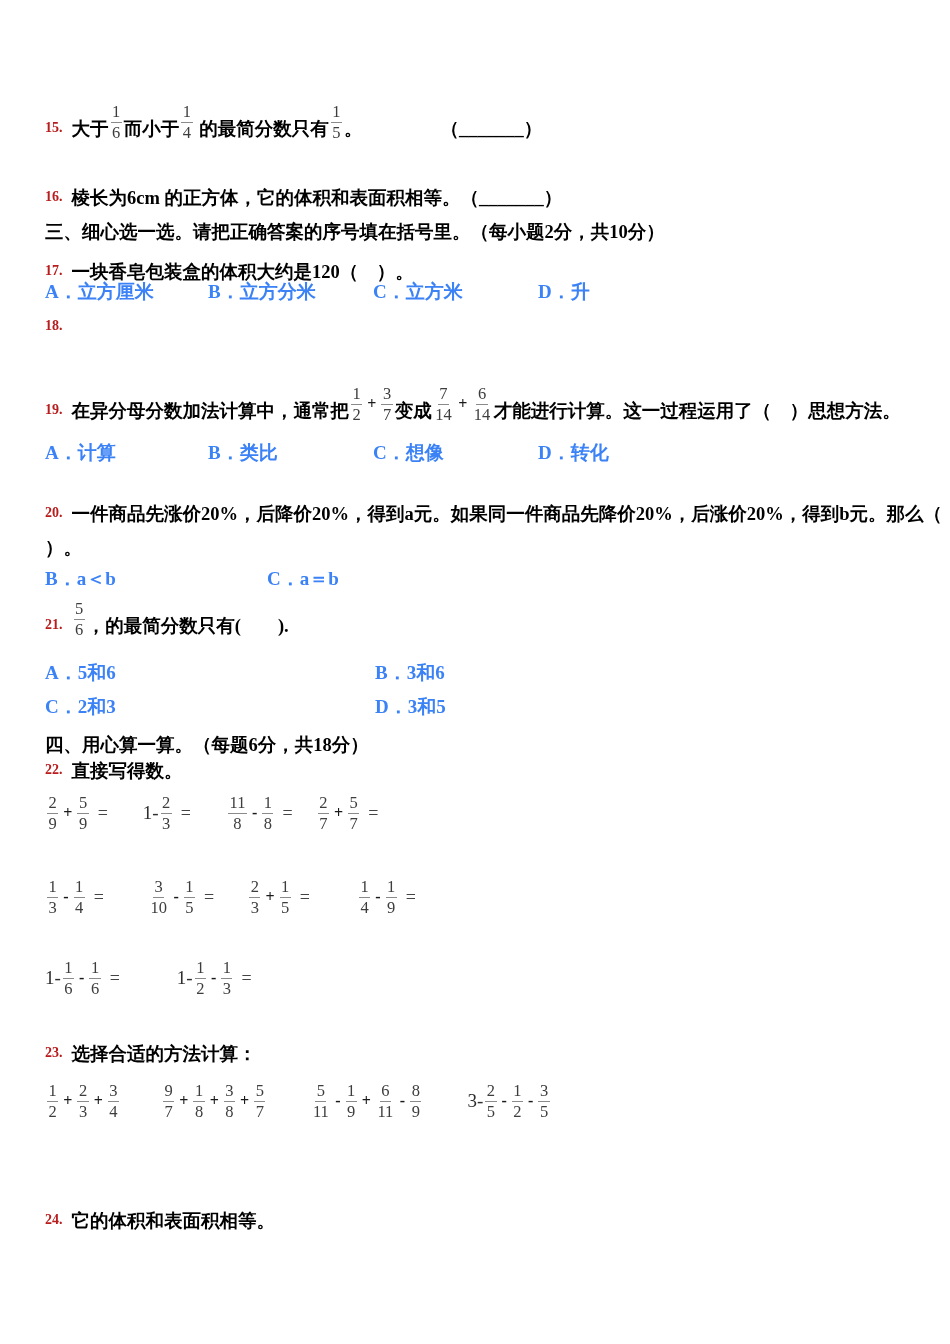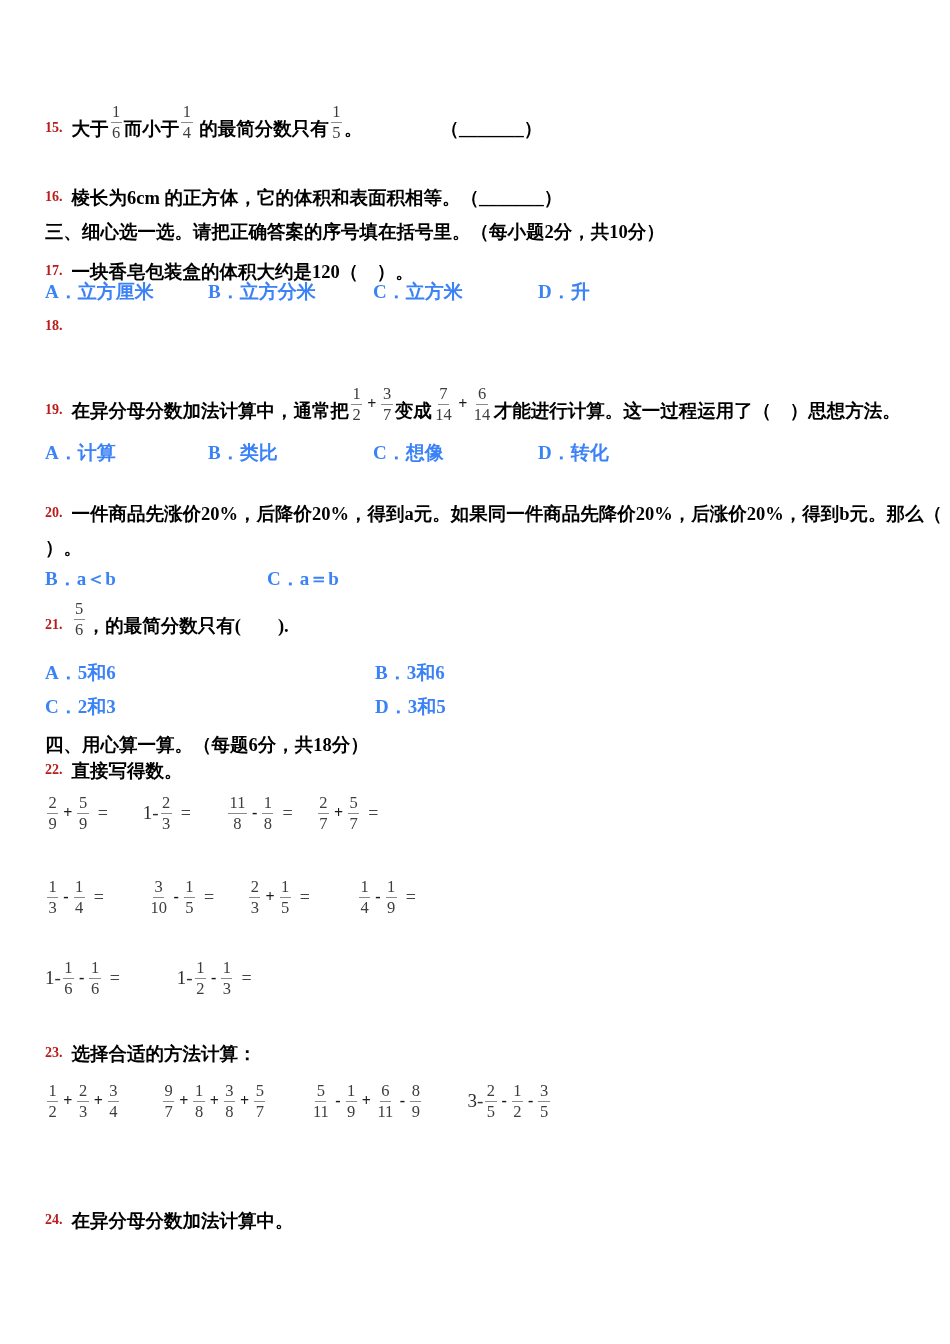--- a/index.html
+++ b/index.html
@@ -116,15 +116,15 @@
   <div class="row" style="top:755px;height:30px"><span class="num">22.</span><span class="txt">直接写得数。</span></div>
 
   <div class="row calc" style="top:783px;height:60px"><span class="frac"><span class="fn">2</span><span class="fd">9</span></span><span class="op">+</span><span class="frac"><span class="fn">5</span><span class="fd">9</span></span><span class="op eq">=</span><span class="gap" style="width: 30px;"></span><span class="ser">1-</span><span class="frac"><span class="fn">2</span><span class="fd">3</span></span><span class="op eq">=</span><span class="gap" style="width: 30px;"></span><span class="frac"><span class="fn">11</span><span class="fd">8</span></span><span class="op">-</span><span class="frac"><span class="fn">1</span><span class="fd">8</span></span><span class="op eq">=</span><span class="gap" style="width: 18px;"></span><span class="frac"><span class="fn">2</span><span class="fd">7</span></span><span class="op">+</span><span class="frac"><span class="fn">5</span><span class="fd">7</span></span><span class="op eq">=</span></div>
   <div class="row calc" style="top:867px;height:60px"><span class="frac"><span class="fn">1</span><span class="fd">3</span></span><span class="op">-</span><span class="frac"><span class="fn">1</span><span class="fd">4</span></span><span class="op eq">=</span><span class="gap" style="width: 38px;"></span><span class="frac"><span class="fn">3</span><span class="fd">10</span></span><span class="op">-</span><span class="frac"><span class="fn">1</span><span class="fd">5</span></span><span class="op eq">=</span><span class="gap" style="width: 28px;"></span><span class="frac"><span class="fn">2</span><span class="fd">3</span></span><span class="op">+</span><span class="frac"><span class="fn">1</span><span class="fd">5</span></span><span class="op eq">=</span><span class="gap" style="width: 42px;"></span><span class="frac"><span class="fn">1</span><span class="fd">4</span></span><span class="op">-</span><span class="frac"><span class="fn">1</span><span class="fd">9</span></span><span class="op eq">=</span></div>
   <div class="row calc" style="top:948px;height:60px"><span class="ser">1-</span><span class="frac"><span class="fn">1</span><span class="fd">6</span></span><span class="op">-</span><span class="frac"><span class="fn">1</span><span class="fd">6</span></span><span class="op eq">=</span><span class="gap" style="width: 52px;"></span><span class="ser">1-</span><span class="frac"><span class="fn">1</span><span class="fd">2</span></span><span class="op">-</span><span class="frac"><span class="fn">1</span><span class="fd">3</span></span><span class="op eq">=</span></div>
 
   <div class="row" style="top:1038px;height:30px"><span class="num">23.</span><span class="txt">选择合适的方法计算：</span></div>
 
   <div class="row calc" style="top:1070px;height:62px"><span class="frac"><span class="fn">1</span><span class="fd">2</span></span><span class="op">+</span><span class="frac"><span class="fn">2</span><span class="fd">3</span></span><span class="op">+</span><span class="frac"><span class="fn">3</span><span class="fd">4</span></span><span class="gap" style="width: 40px;"></span><span class="frac"><span class="fn">9</span><span class="fd">7</span></span><span class="op">+</span><span class="frac"><span class="fn">1</span><span class="fd">8</span></span><span class="op">+</span><span class="frac"><span class="fn">3</span><span class="fd">8</span></span><span class="op">+</span><span class="frac"><span class="fn">5</span><span class="fd">7</span></span><span class="gap" style="width: 42px;"></span><span class="frac"><span class="fn">5</span><span class="fd">11</span></span><span class="op">-</span><span class="frac"><span class="fn">1</span><span class="fd">9</span></span><span class="op">+</span><span class="frac"><span class="fn">6</span><span class="fd">11</span></span><span class="op">-</span><span class="frac"><span class="fn">8</span><span class="fd">9</span></span><span class="gap" style="width: 44px;"></span><span class="ser">3-</span><span class="frac"><span class="fn">2</span><span class="fd">5</span></span><span class="op">-</span><span class="frac"><span class="fn">1</span><span class="fd">2</span></span><span class="op">-</span><span class="frac"><span class="fn">3</span><span class="fd">5</span></span></div>
 
-  <div class="row" style="top:1205px;height:30px"><span class="num">24.</span><span class="txt">在异分母分数加法计算中。</span></div>
+  <div class="row" style="top:1205px;height:30px"><span class="num">24.</span><span class="txt">它的体积和表面积相等。</span></div>
 
 </div>
 
 </body></html>

